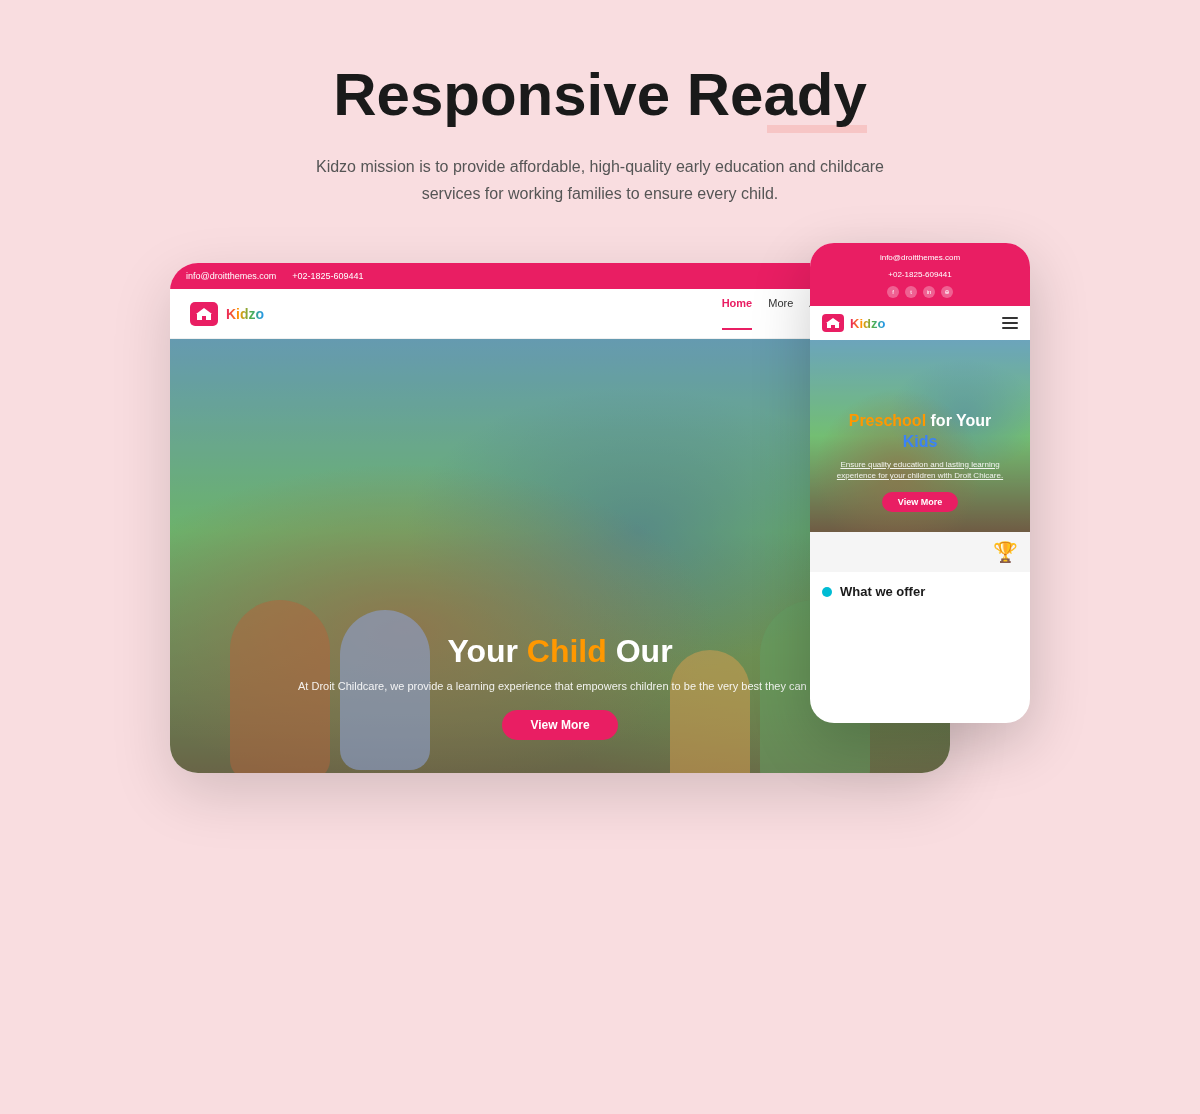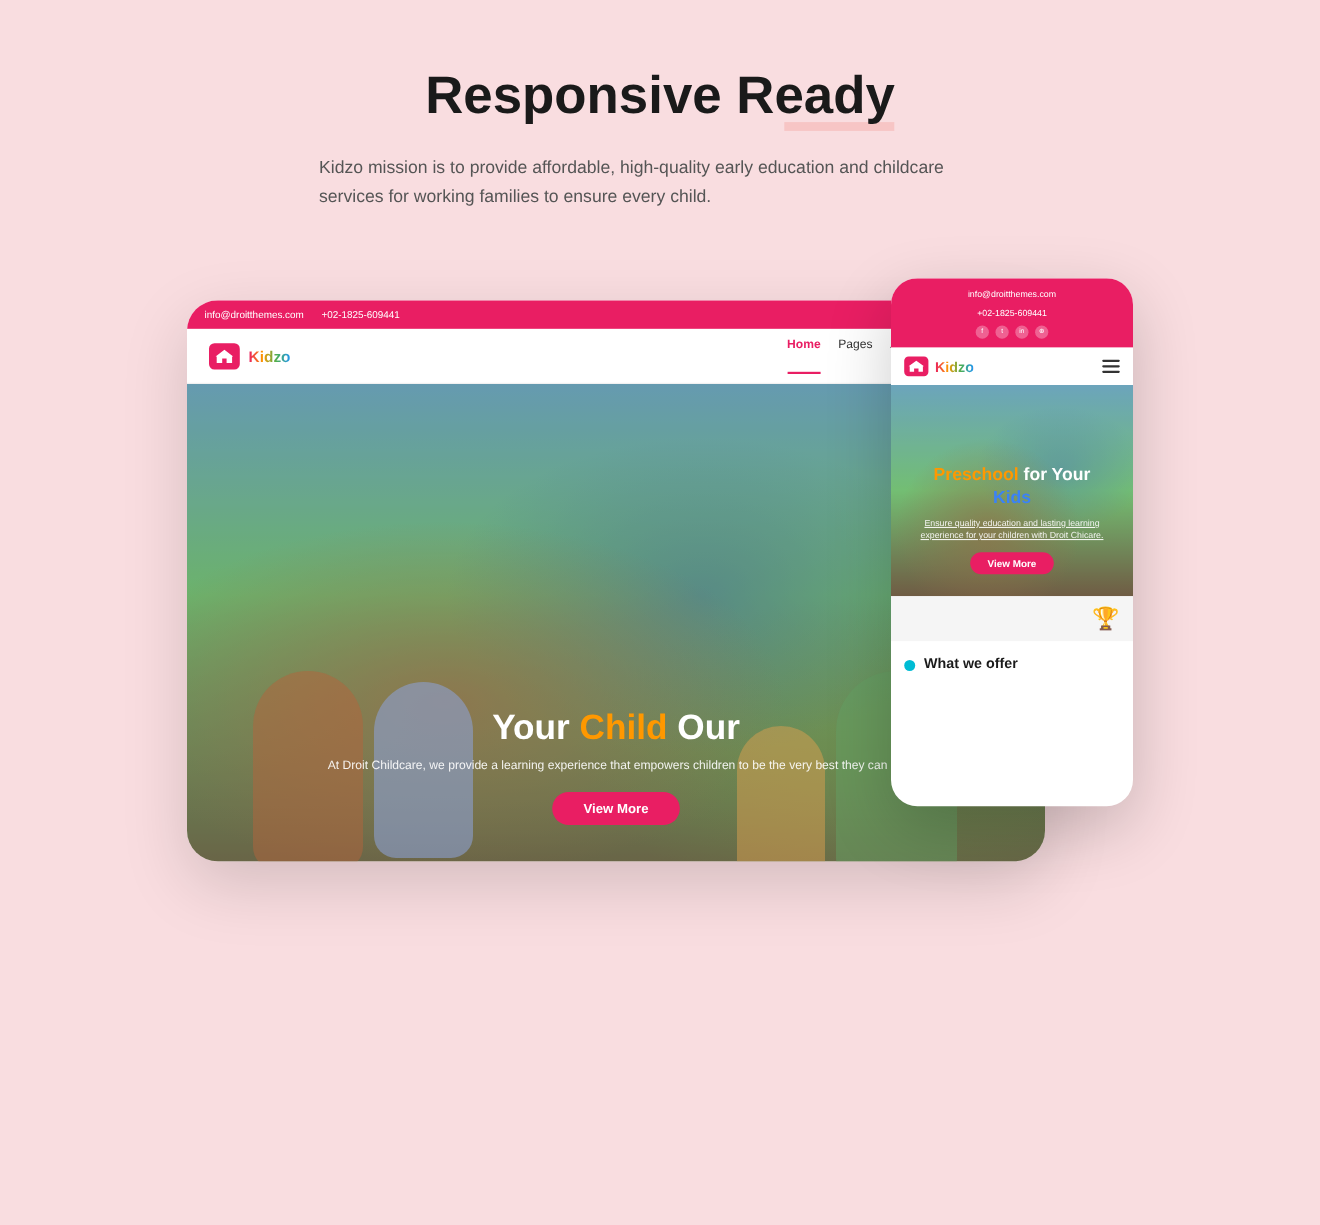--- a/index.html
+++ b/index.html
@@ -7,45 +7,45 @@
       background-color: #f9dde0;
       font-family: 'Arial', sans-serif;
       min-height: 1114px;
       display: flex;
       flex-direction: column;
       align-items: center;
       padding: 60px 20px 40px;
     }
 
     .page-title {
-      font-size: 48px;
+      font-size: 60px;
       font-weight: 900;
       color: #1a1a1a;
       text-align: center;
       margin-bottom: 24px;
       position: relative;
     }
     .page-title::after {
       content: '';
       position: absolute;
       bottom: -4px;
       right: 0;
       width: 100px;
       height: 8px;
       background: #f7c5c5;
       z-index: -1;
     }
 
     .page-subtitle {
       font-size: 16px;
       color: #555;
-      text-align: left;
+      text-align: center;
       max-width: 620px;
       line-height: 1.7;
-      margin-bottom: 60px;
+      margin-bottom: 36px;
     }
 
     .devices-wrapper {
       position: relative;
       width: 860px;
       height: 560px;
       display: flex;
       align-items: flex-start;
       justify-content: flex-start;
     }
@@ -291,21 +291,21 @@
       border-radius: 12px;
       padding: 5px 16px;
       font-size: 9px;
       font-weight: bold;
     }
 
     .mobile-what-we-offer {
       background: #fff;
       padding: 12px 12px 8px;
       display: flex;
-      align-items: flex-end;
+      align-items: center;
       gap: 8px;
     }
     .mobile-offer-dot {
       width: 10px;
       height: 10px;
       background: #00bcd4;
       border-radius: 50%;
     }
     .mobile-offer-title {
       font-size: 13px;
@@ -344,21 +344,21 @@
       <div class="tablet-logo">
         <div style="width:28px;height:24px;background:#e91e63;border-radius:5px;display:flex;align-items:center;justify-content:center;margin-right:4px;">
           <svg width="20" height="16" viewBox="0 0 20 16">
             <polygon points="10,2 2,8 3,8 3,14 8,14 8,10 12,10 12,14 17,14 17,8 18,8" fill="#fff"></polygon>
           </svg>
         </div>
         <span class="tablet-logo-text">Kidzo</span>
       </div>
       <div class="tablet-nav-links">
         <span class="active">Home</span>
-        <span>Pages</span>
+        <span>More</span>
         <span>About</span>
         <span>Blog</span>
         <span>Contact</span>
       </div>
     </div>
 
     <div class="tablet-hero">
       <div class="kids-photo-sim"></div>
       <div class="tablet-hero-overlay"></div>
 

